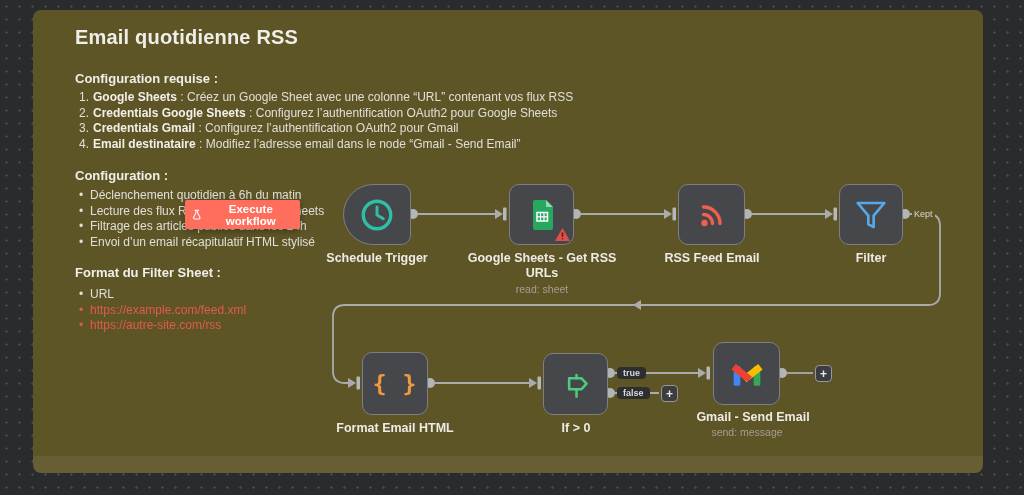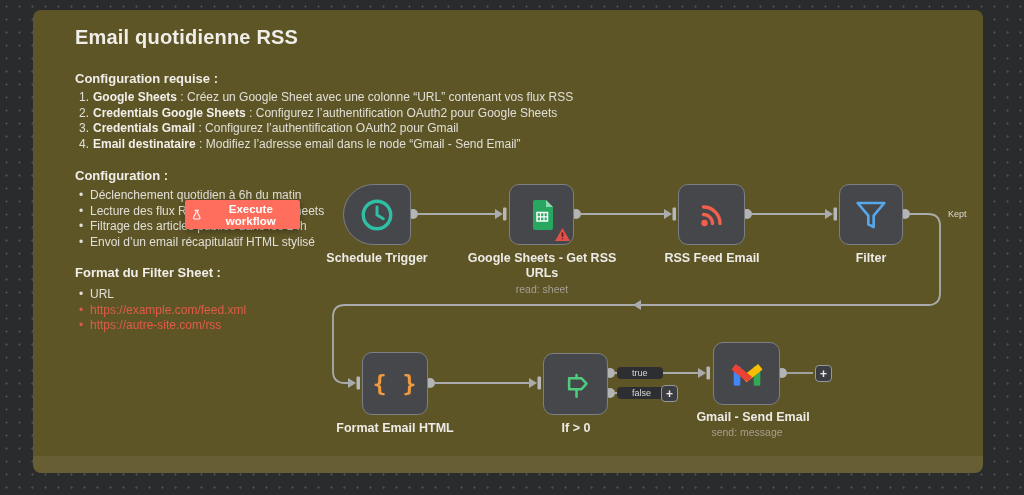--- a/index.html
+++ b/index.html
@@ -69,25 +69,25 @@
     font-size:12.5px;line-height:14.5px;font-weight:600;color:#edebe5;white-space:nowrap;
   }
   .nlabel.wrap{white-space:normal;width:180px;}
   .nsub{
     position:absolute;z-index:3;transform:translateX(-50%);text-align:center;
     font-size:10.5px;color:#a49f92;font-weight:400;white-space:nowrap;
   }
   
   .chip{
     position:absolute;z-index:4;font-size:9px;line-height:12px;color:#d8d8d8;
-    background:#2d2e31;border-radius:4px;padding:0 15px;
+    background:#2d2e31;border-radius:4px;padding:0 6px;font-weight:bold;
   }
   .kept{
     position:absolute;z-index:4;font-size:9px;line-height:12px;color:#dbd9d0;
-    background:#5e5527;padding:0 2px;margin-left:34px;
+    background:#5e5527;padding:0 2px;
   }
   
   .plus{
     position:absolute;z-index:4;width:17px;height:17px;border-radius:4px;
     background:#3c3d41;border:1.5px solid #97989c;color:#e8e8e8;
     display:flex;align-items:center;justify-content:center;
     font-size:12px;font-weight:700;line-height:1;cursor:pointer;
   }
 </style>
 </head>

